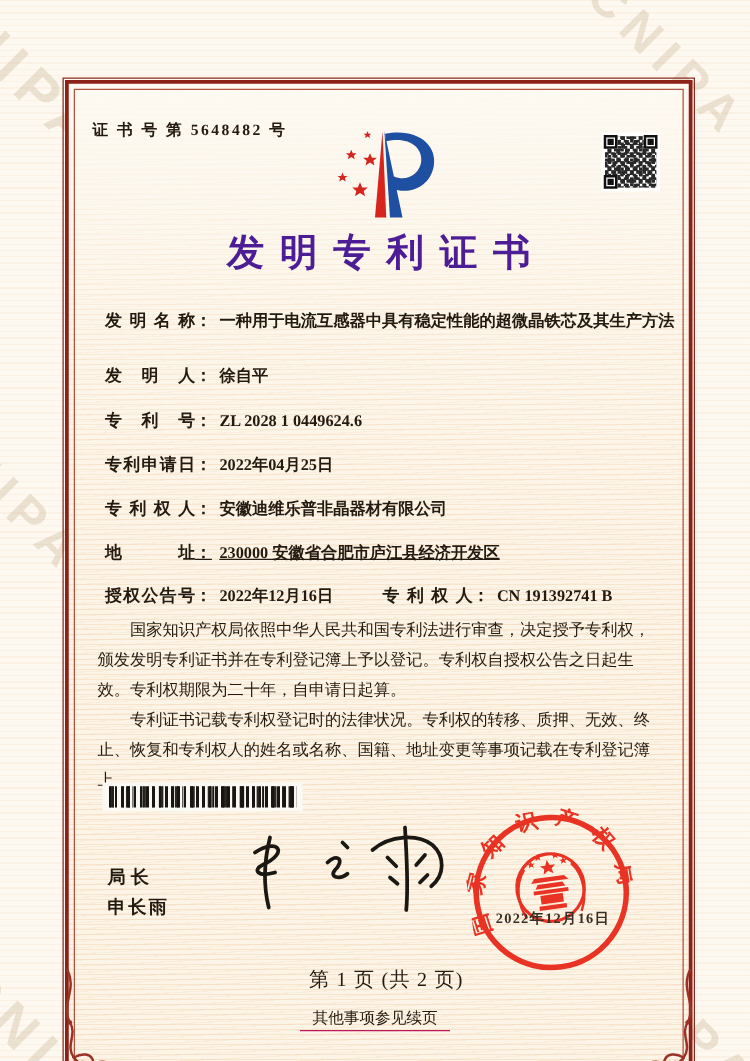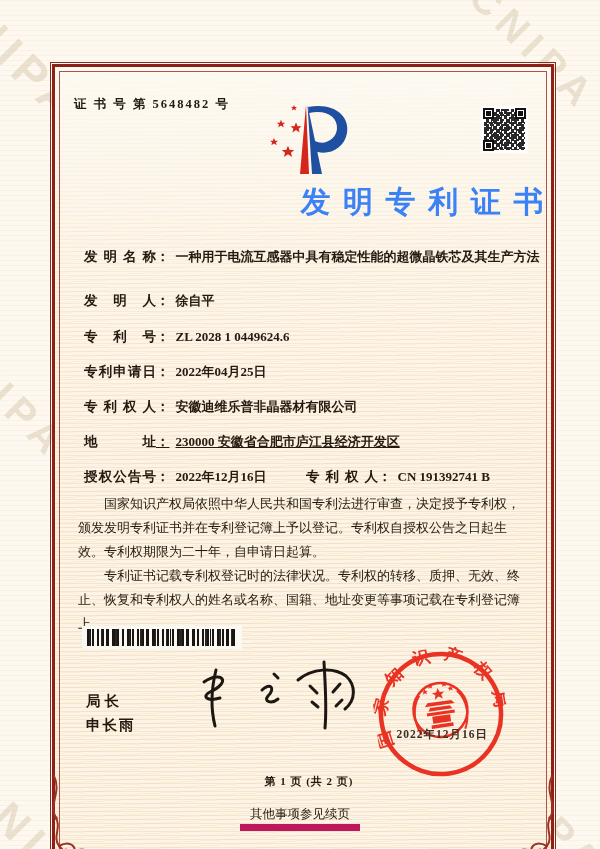--- a/index.html
+++ b/index.html
@@ -39,22 +39,22 @@
   .logo{position:absolute;left:198px;top:38px;width:112px;height:82px;}
   .qr{position:absolute;left:431px;top:44px;width:47px;height:47px;background:#fff;padding:2px;box-sizing:border-box;}
   .qr-noise{position:absolute;inset:3px;
       background:
         conic-gradient(#161616 90deg,transparent 90deg 180deg,#161616 180deg 270deg,transparent 270deg) 0 0/5px 5px,
         conic-gradient(transparent 90deg,#161616 90deg 180deg,transparent 180deg 270deg,#161616 270deg) 2px 3px/7px 7px;
       opacity:.92;}
   .finder{position:absolute;width:11px;height:11px;border:2px solid #111;background:#fff;box-sizing:border-box;}
   .finder::after{content:"";position:absolute;inset:1px;background:#111;}
   .finder.tl{left:2px;top:2px;} .finder.tr{right:2px;top:2px;} .finder.bl{left:2px;bottom:2px;}
-  .title{position:absolute;left:0;right:0;top:120px;text-align:right;
-      font-size:30px;font-weight:bold;letter-spacing:.42em;text-indent:.42em;color:#3b82f6;}
+  .title{position:absolute;left:0;right:0;top:120px;text-align:center;
+      font-size:30px;font-weight:bold;letter-spacing:.42em;text-indent:.42em;color:#4c1d95;}
   
   .row{position:absolute;left:34px;white-space:nowrap;font-size:13.5px;}
   .flabel{display:inline-block;width:72px;text-align:justify;text-align-last:justify;font-weight:bold;}
   .fcolon{font-weight:bold;}
   .fvalue{font-weight:bold;margin-left:6px;font-size:13px;}
   .pair2{position:absolute;left:222px;top:0;white-space:nowrap;}
   .r0{top:186px;} .r1{top:230px;} .r2{top:266px;} .r3{top:301px;}
   .r4{top:336px;} .r5{top:371px;text-decoration:underline;} .r6{top:406px;width:460px;}
   
   .law{position:absolute;left:28px;top:430px;width:452px;font-size:13px;line-height:1.85;}
@@ -67,23 +67,23 @@
         repeating-linear-gradient(90deg,#181512 0 1px,transparent 1px 8px) 3px 0,
         repeating-linear-gradient(90deg,#2a2520 0 3px,transparent 3px 13px) 1px 0,
         #faf8f3;}
   
   .director-title{position:absolute;left:36px;top:630px;font-size:14.5px;font-weight:bold;letter-spacing:4px;}
   .director-name{position:absolute;left:36px;top:654px;font-size:14.5px;font-weight:bold;letter-spacing:2px;}
   .signature{position:absolute;left:128px;top:592px;width:185px;height:85px;}
   
   .seal{position:absolute;left:325px;top:586px;width:132px;height:132px;transform:rotate(-8deg);opacity:.94;}
   
-  .page-info{position:absolute;left:12px;right:0;top:712px;text-align:center;font-size:11px;font-weight:bold;letter-spacing:1px;}
+  .page-info{position:absolute;left:12px;right:0;top:712px;text-align:center;font-size:16px;font-weight:normal;letter-spacing:1px;}
   .continuation{position:absolute;left:0;right:0;top:806px;text-align:center;font-size:12.5px;z-index:2;}
-  .continuation span{padding:0 10px 3px;border-bottom:7px solid #be185d;}
+  .continuation span{padding:0 10px 3px;border-bottom:1px solid #be185d;}
   
   .flourish{position:absolute;width:100px;height:116px;bottom:-6px;}
   .fl-left{left:-6px;}
   .fl-right{right:-6px;transform:scaleX(-1);}
 </style>
 </head>
 <body>
 
 <div class="page">
 

